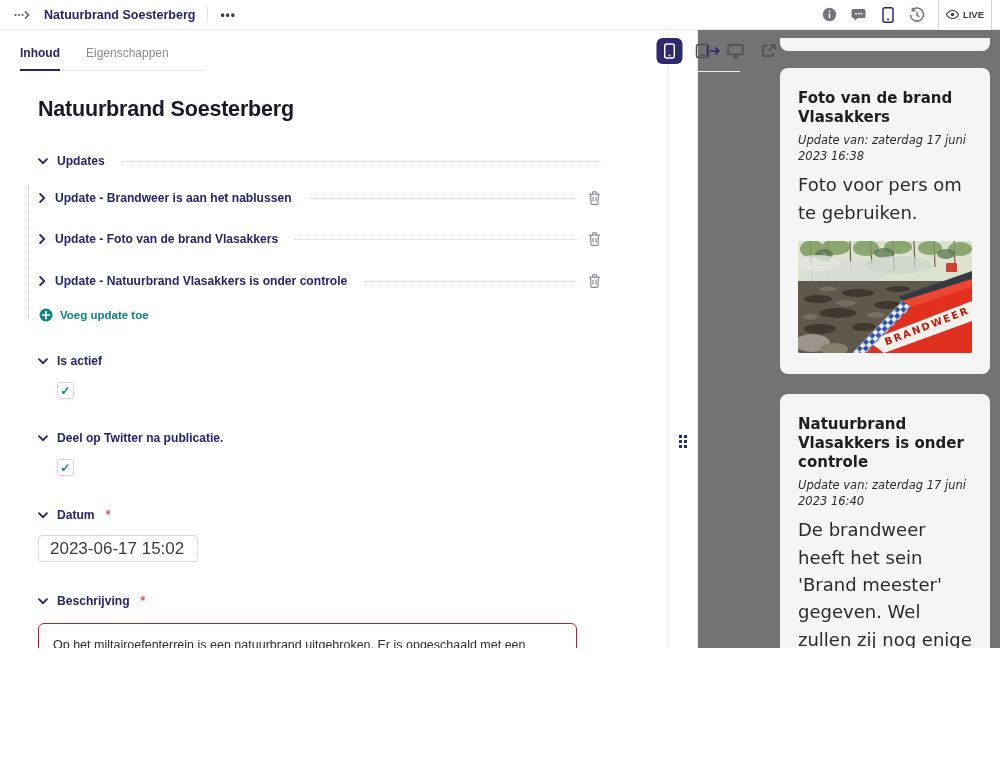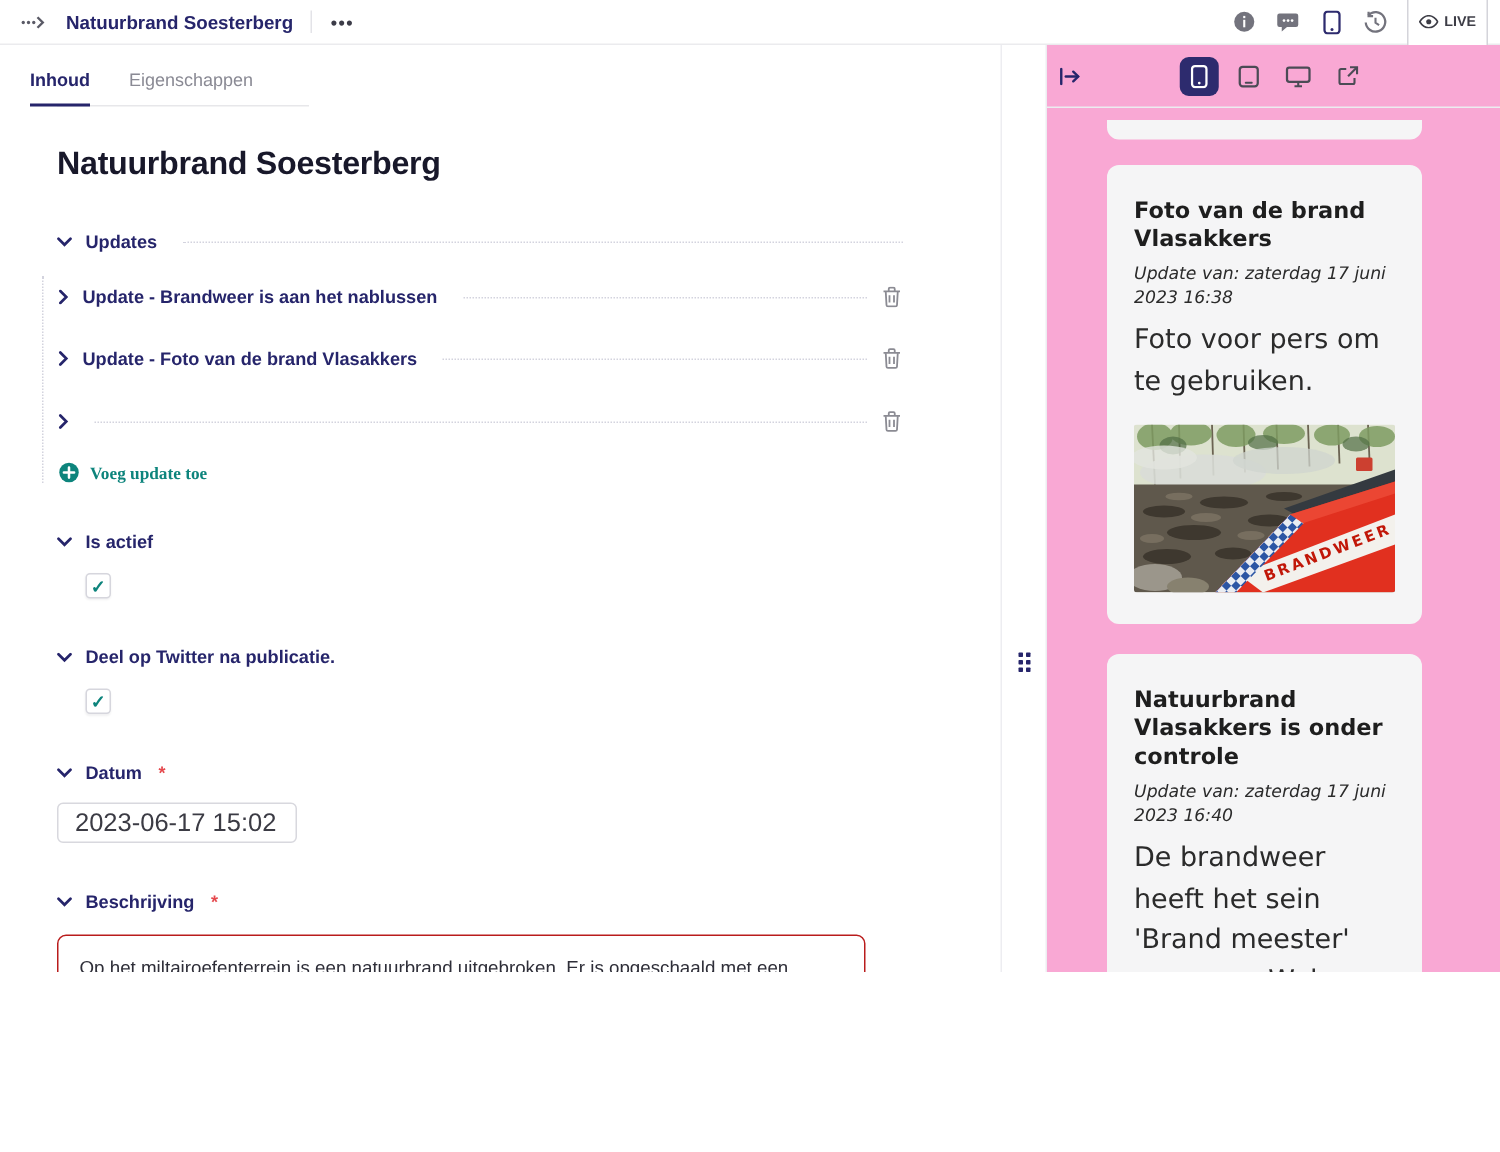--- a/index.html
+++ b/index.html
@@ -19,21 +19,21 @@
   .live-badge { display:flex; align-items:center; gap:4px; border:1px solid #d4d4da; border-radius:4px;
                 padding:20px 7px; font-size:9.5px; font-weight:bold; color:#3d3d46; background:#fff; cursor:pointer;}
 
   
   .main { flex:1; display:flex; min-height:0; }
   .left-panel { width:668px; flex:0 0 668px; border-right:1px solid #ededf1; display:flex; flex-direction:column; }
   .gutter { width:30px; flex:0 0 30px; border-right:1px solid #ededf1; position:relative; background:#fff; }
   .drag-handle { position:absolute; left:50%; top:405px; transform:translateX(-50%);
                  display:grid; grid-template-columns:3px 3px; grid-auto-rows:3px; gap:2px; cursor:col-resize; }
   .drag-handle i { background:#26256b; border-radius:0.5px; }
-  .right-panel { flex:1; display:flex; flex-direction:column; background:#f9a8d4; min-width:0; }
+  .right-panel { flex:1; display:flex; flex-direction:row; background:#737373; min-width:0; }
 
   
   .tabs { height:41px; flex:0 0 41px; display:flex; align-items:flex-end; gap:26px; padding:0 0 0 20px; position:relative; }
   .tabs::after { content:""; position:absolute; left:38px; bottom:0; width:168px; height:1px; background:#e7e7ea; }
   .tab { font-size:12px; padding-bottom:11px; cursor:pointer; position:relative; }
   .tab.active { color:#26256b; font-weight:bold; }
   .tab.active::after { content:""; position:absolute; left:0; right:0; bottom:0; height:2.5px; background:#26256b; z-index:2;}
   .tab.inactive { color:#8a8a94; }
 
   
@@ -45,21 +45,21 @@
   .sec-head { display:flex; align-items:center; gap:9px; cursor:pointer; }
   .sec-label { font-size:12.1px; font-weight:bold; color:#26256b; white-space:nowrap; }
   .req { color:#e5484d; font-weight:bold; font-size:12px; margin-left:2px;}
   .dotline { flex:1; border-top:1.5px dotted #d3d3de; margin-left:8px; }
   .chev { flex:0 0 auto; display:flex; }
 
   .sec-children { margin-left:-10px; padding-left:10px; border-left:1.5px dotted #d3d3de; margin-top:16px; }
   .upd-row { display:flex; align-items:center; gap:9px; padding:6px 0; margin-bottom:13px; cursor:pointer;}
   .upd-label { font-size:12.1px; font-weight:bold; color:#26256b; white-space:nowrap; }
   .trash-btn { flex:0 0 auto; cursor:pointer; display:flex; padding:1px; }
-  .add-row { display:flex; align-items:flex-end; gap:7px; margin:10px 0 2px 0; cursor:pointer;font-family:Liberation Serif, serif; }
+  .add-row { display:flex; align-items:center; gap:7px; margin:10px 0 2px 0; cursor:pointer; }
   .add-label { font-size:11.5px; font-weight:bold; color:#0d847c; }
 
   .checkbox { width:17px; height:17px; margin-top:14px; border:1px solid #d6d6dd; border-radius:3px;
               background:#fff; box-shadow:0 1px 1.5px rgba(20,20,40,.06);
               display:flex; align-items:center; justify-content:center; cursor:pointer;
               color:#0d847c; font-size:12px; font-weight:bold; }
 
   .date-input { margin-top:13px; width:160px; height:27px; border:1px solid #d8d8de; border-radius:4px;
                 background:#fff; font-size:17px; color:#3b3b44; padding:0 11px;
                 font-family:"Liberation Sans", sans-serif; }
@@ -210,20 +210,21 @@
                   </svg>
               </span>
             </div>
 
             <div class="upd-row" style="margin-top:14px;">
               <span class="chev">
                 <svg width="7" height="10" viewBox="0 0 7 10">
                     <path d="M1.2 1 L5.2 5 L1.2 9" fill="none" stroke="#26256b" stroke-width="1.8" stroke-linecap="round"></path>
                   </svg>
               </span>
+              <span class="upd-label">Update - Natuurbrand Vlasakkers is onder controle</span>
               <span class="dotline"></span>
               <span class="trash-btn">
                 <svg width="13" height="14" viewBox="0 0 13 14">
                     <g fill="none" stroke="#8b8b93" stroke-width="1.2">
                       <path d="M1 3.2 h11"></path>
                       <path d="M4.5 3 V1.6 a0.8 0.8 0 0 1 0.8-0.8 h2.4 a0.8 0.8 0 0 1 0.8.8 V3"></path>
                       <path d="M2.5 3.4 l0.5 9 a1 1 0 0 0 1 0.9 h5 a1 1 0 0 0 1-0.9 l0.5-9"></path>
                       <path d="M5 5.8 v4.8 M8 5.8 v4.8"></path>
                     </g>
                   </svg>

